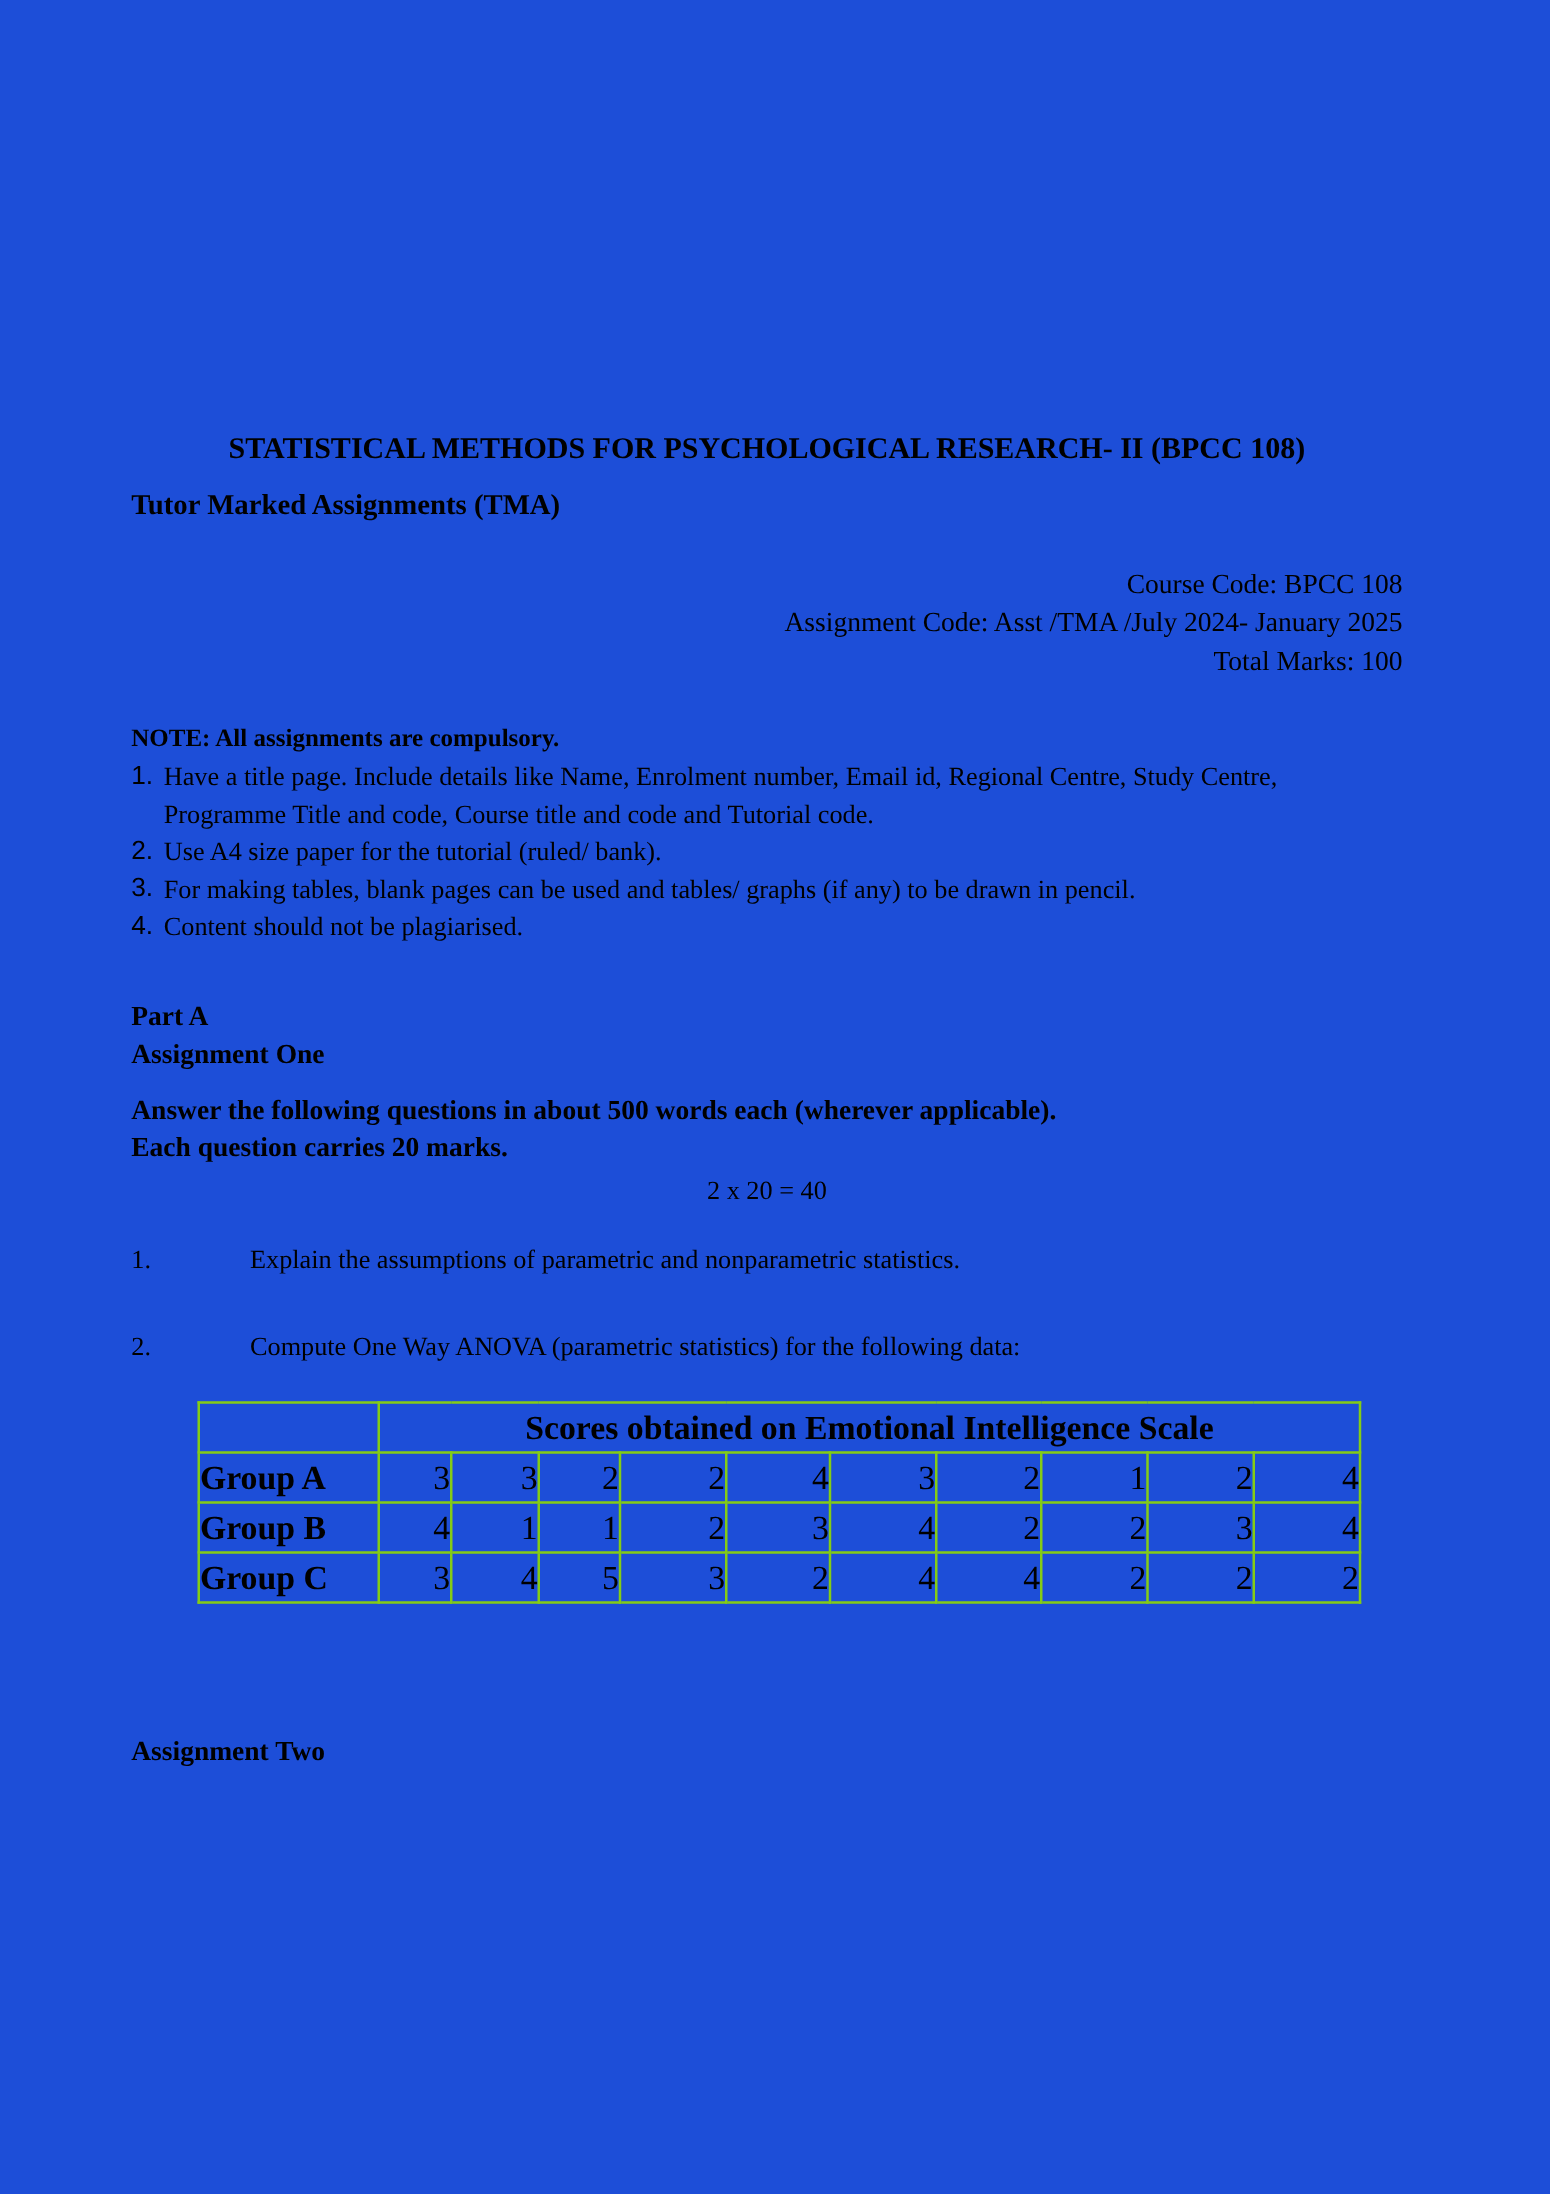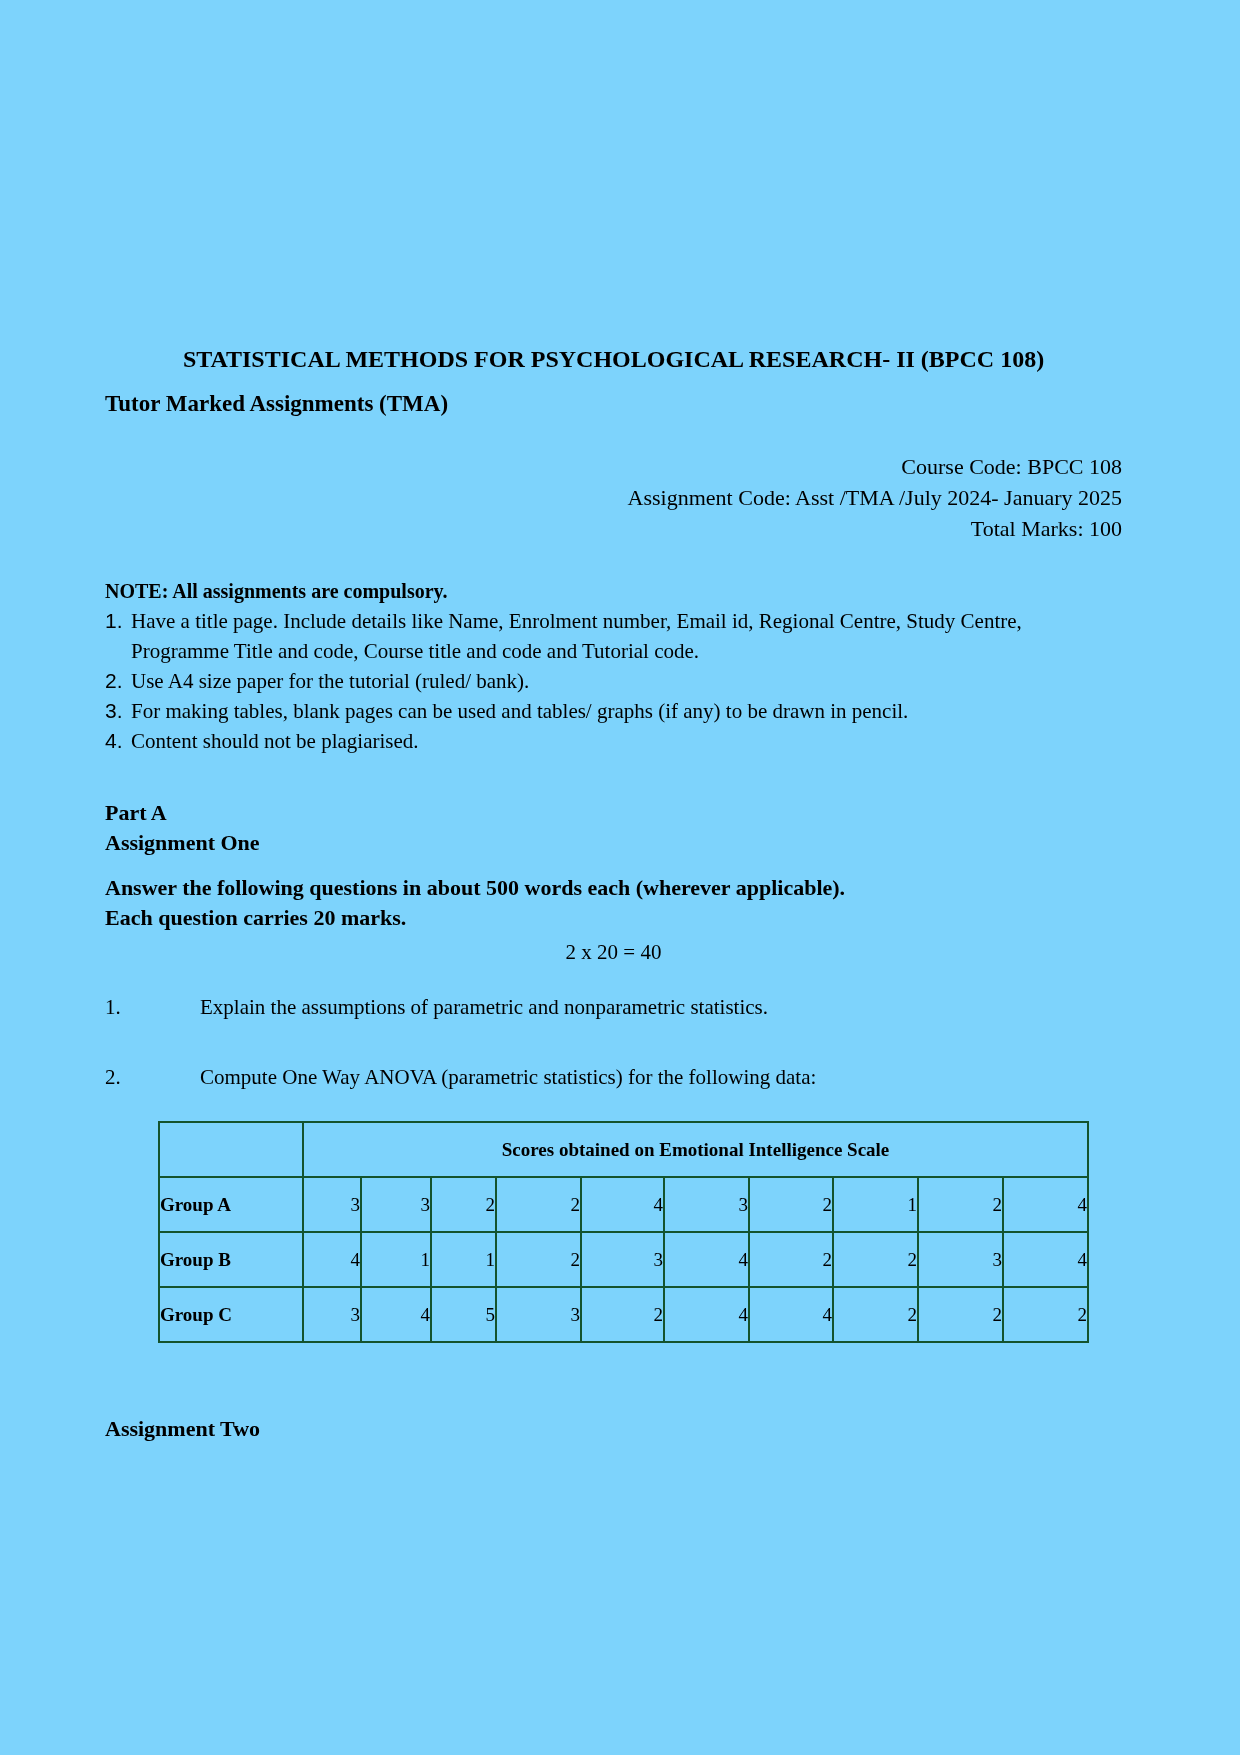--- a/index.html
+++ b/index.html
@@ -4,21 +4,21 @@
 <style>
   html, body {
     margin: 0;
     padding: 0;
     background: #ffffff;
   }
   .page {
     position: relative;
     width: 1240px;
     height: 1755px;
-    background: #7dd3fc;
+    background: #1d4ed8;
     color: #000000;
     font-family: "Liberation Serif", "DejaVu Serif", serif;
     font-size: 21px;
     line-height: 30px;
     box-sizing: border-box;
     padding: 344px 118px 0 105px;
     overflow: hidden;
   }
   .doc-title {
     font-size: 24px;
@@ -87,44 +87,44 @@
   .q-num { flex: 0 0 95px; }
   .q-text { flex: 1 1 auto; }
   table.scores {
     margin-top: 29px;
     margin-left: 53px;
     border-collapse: collapse;
     table-layout: fixed;
     width: 929px;
   }
   table.scores td {
-    border: 2px solid #14532d;
-    height: 55px;
+    border: 2px solid #84cc16;
+    height: 40px;
     padding: 0;
-    font-size: 19px;
+    font-size: 27px;
     vertical-align: middle;
     box-sizing: border-box;
   }
   td.thead-cell {
     font-weight: bold;
     font-size: 22px;
     text-align: center;
   }
   td.row-label {
     font-weight: bold;
     font-size: 22px;
     text-align: left;
     padding-left: 12px;
   }
   td.score-cell {
     text-align: right;
     padding-right: 9px;
   }
   .assignment-two {
-    margin-top: 71px;
+    margin-top: 103px;
   }
 </style>
 </head>
 <body>
 
 <div class="page">
 
   <div class="doc-title">STATISTICAL METHODS FOR PSYCHOLOGICAL RESEARCH- II (BPCC 108)</div>
 
   <div class="doc-subtitle">Tutor Marked Assignments (TMA)</div>

